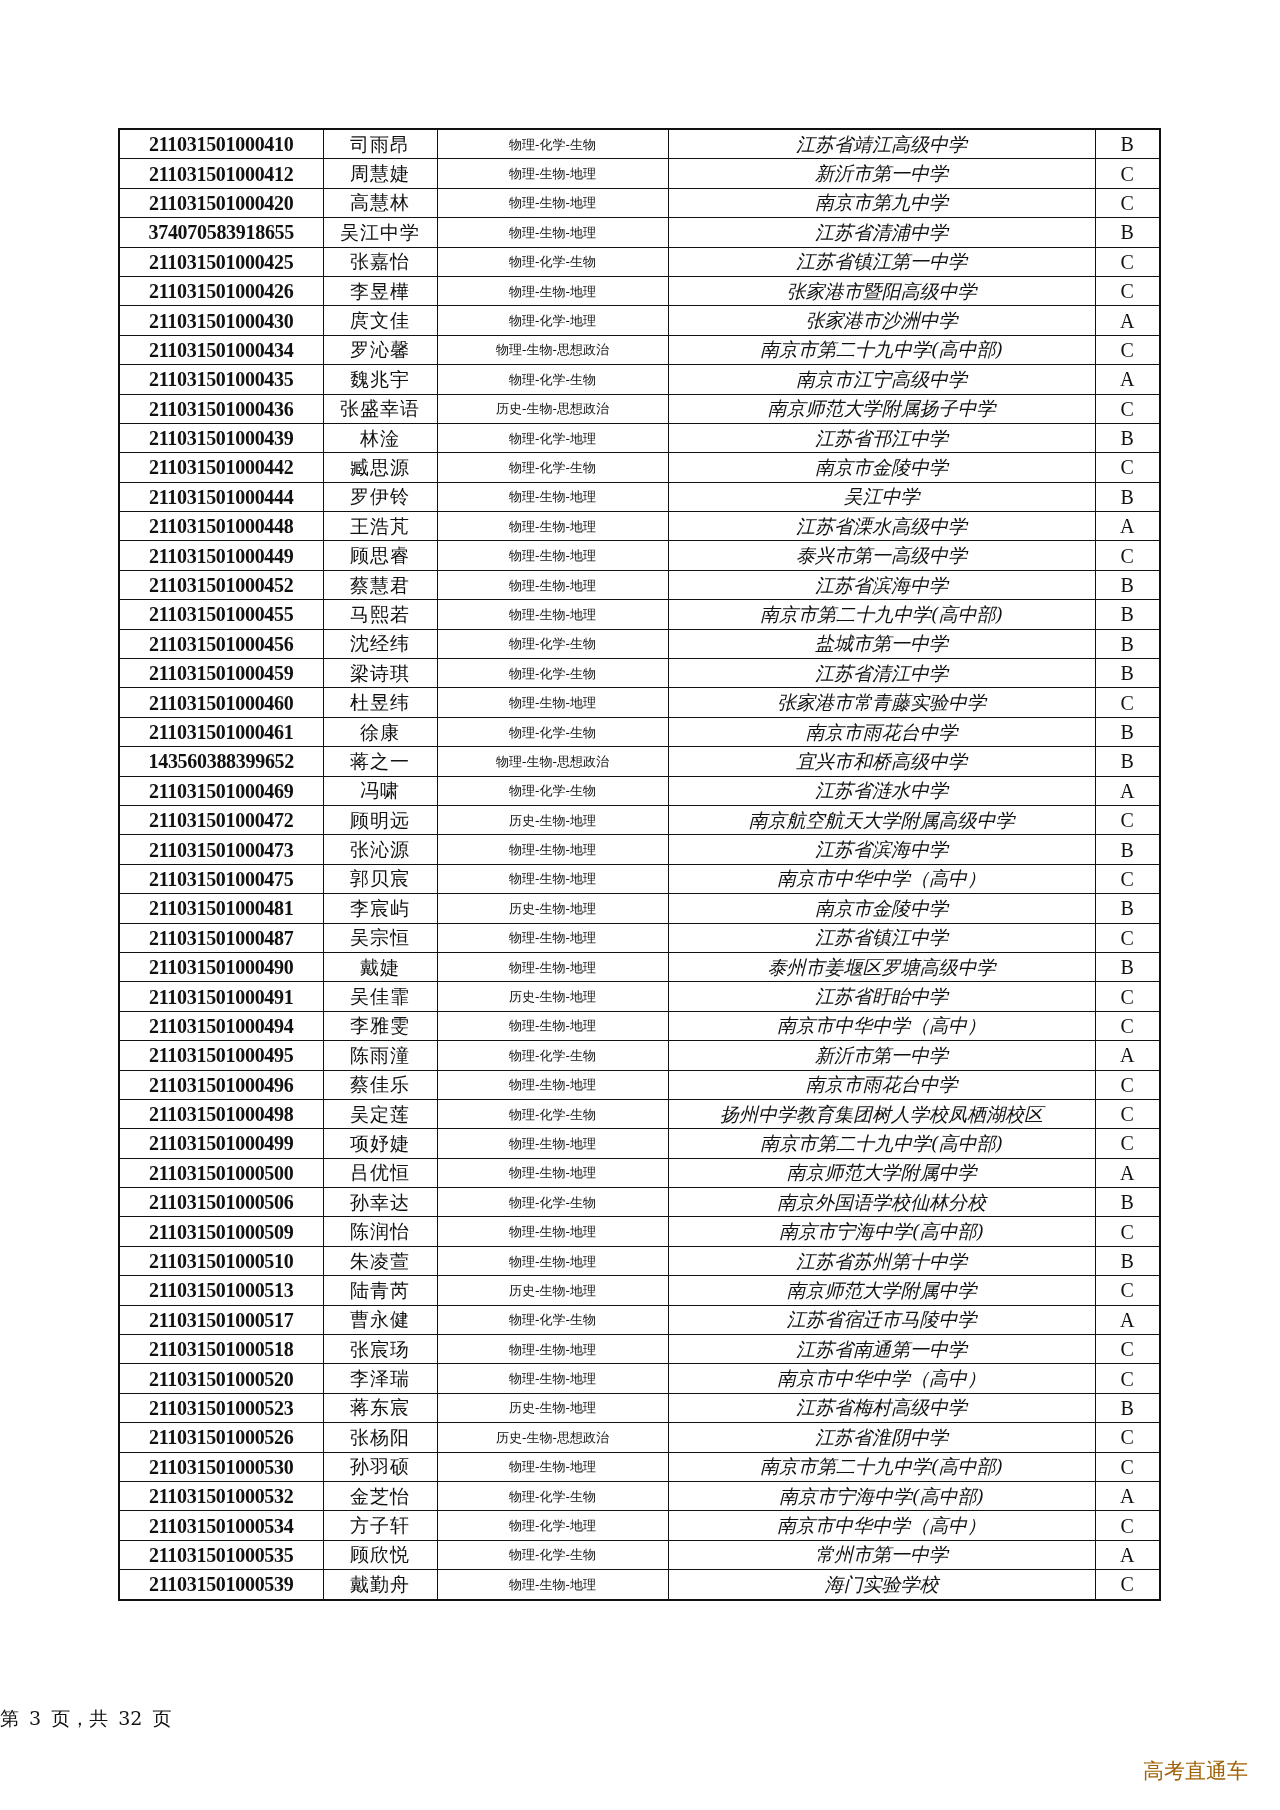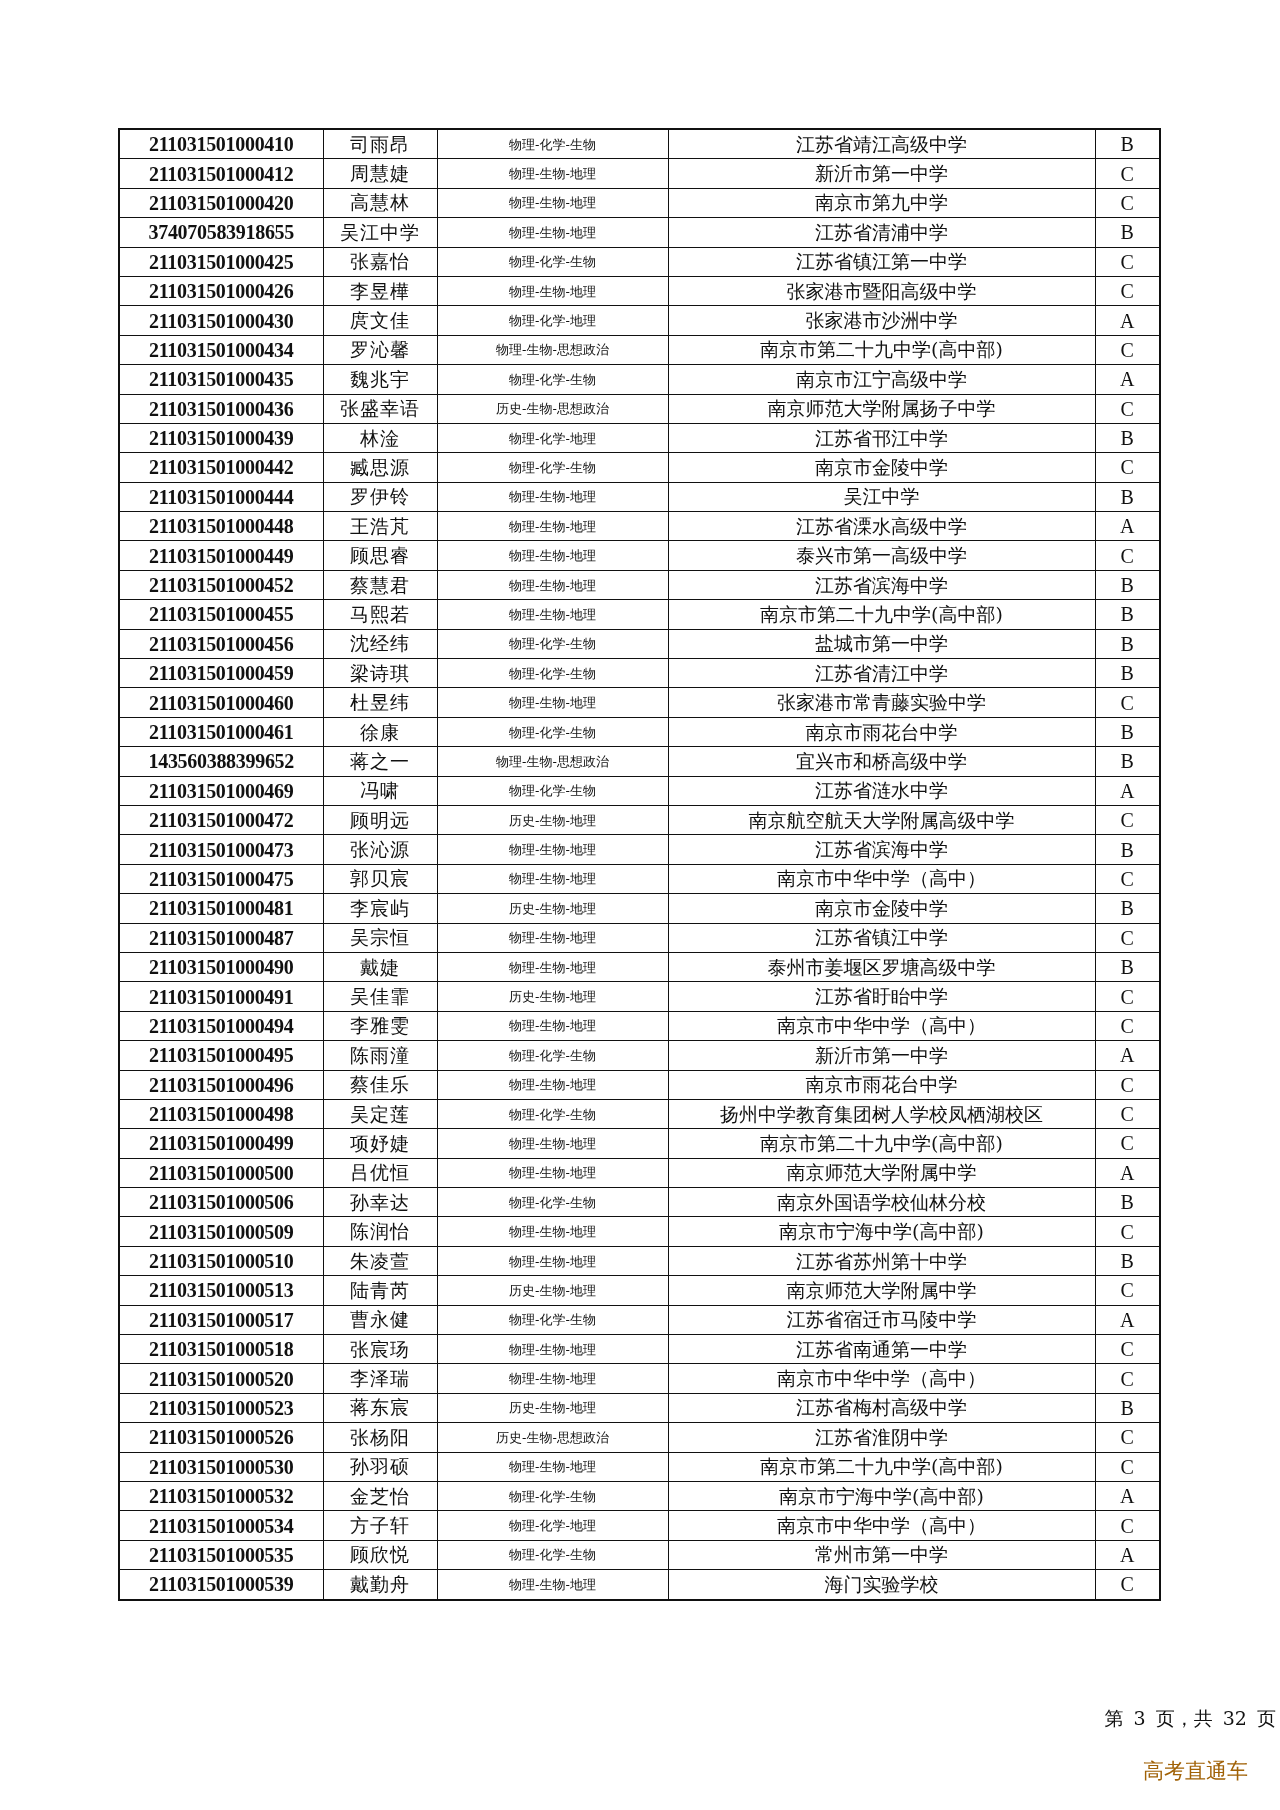--- a/index.html
+++ b/index.html
@@ -5,23 +5,23 @@
   html, body { margin:0; padding:0; background:#ffffff; }
   body { width:1280px; height:1810px; position:relative; overflow:hidden;
          font-family:"DejaVu Serif","Liberation Serif",serif; color:#111; }
   #roster { position:absolute; left:118px; top:128px; width:1041px;
             border-collapse:collapse; table-layout:fixed; border:2.5px solid #111; }
   #roster td { border:1.6px solid #111; height:28.4px; padding:0; text-align:center;
                vertical-align:middle; font-size:19px; line-height:1; white-space:nowrap; overflow:hidden; }
   #roster td.c-id { font-family:"Liberation Serif","DejaVu Serif",serif; font-size:20px; letter-spacing:-0.3px;font-weight:bold; }
   #roster td.c-name { font-size:19px; letter-spacing:1px;margin-left:48px; }
   #roster td.c-subj { font-size:13px; }
-  #roster td.c-school { font-size:19px; }
+  #roster td.c-school { font-size:19px;font-style:italic; }
   #roster td.c-grade { font-family:"Liberation Serif","DejaVu Serif",serif; font-size:20px; }
-  .footer { position:absolute; top:1706px; left:0; width:1276px; text-align:right;
+  .footer { position:absolute; top:1706px; left:0; width:1276px; text-align:left;
             font-size:19px; color:#111; word-spacing:4px; }
   .watermark { position:absolute; left:1143px; top:1757px; font-family:"DejaVu Sans","Liberation Sans",sans-serif;
                font-size:21px; color:#a16207; }
 </style>
 </head>
 <body>
 
 <table id="roster">
   <colgroup>
     <col style="width:204px">

